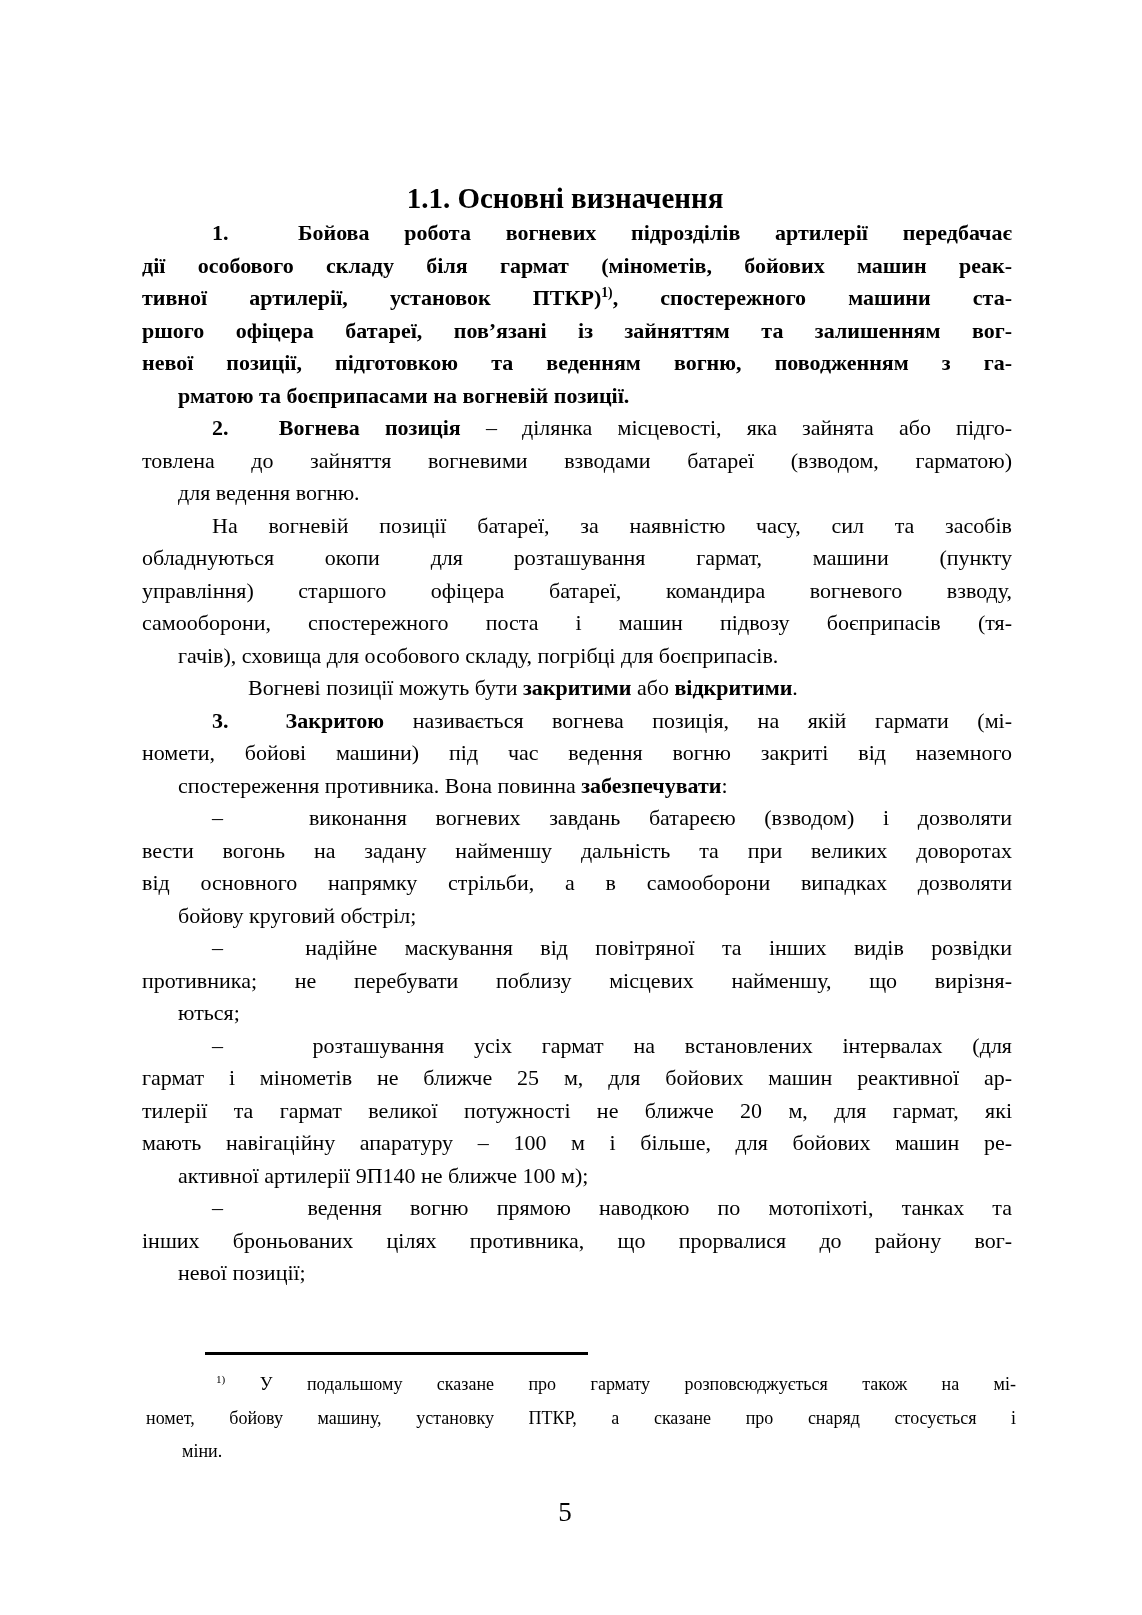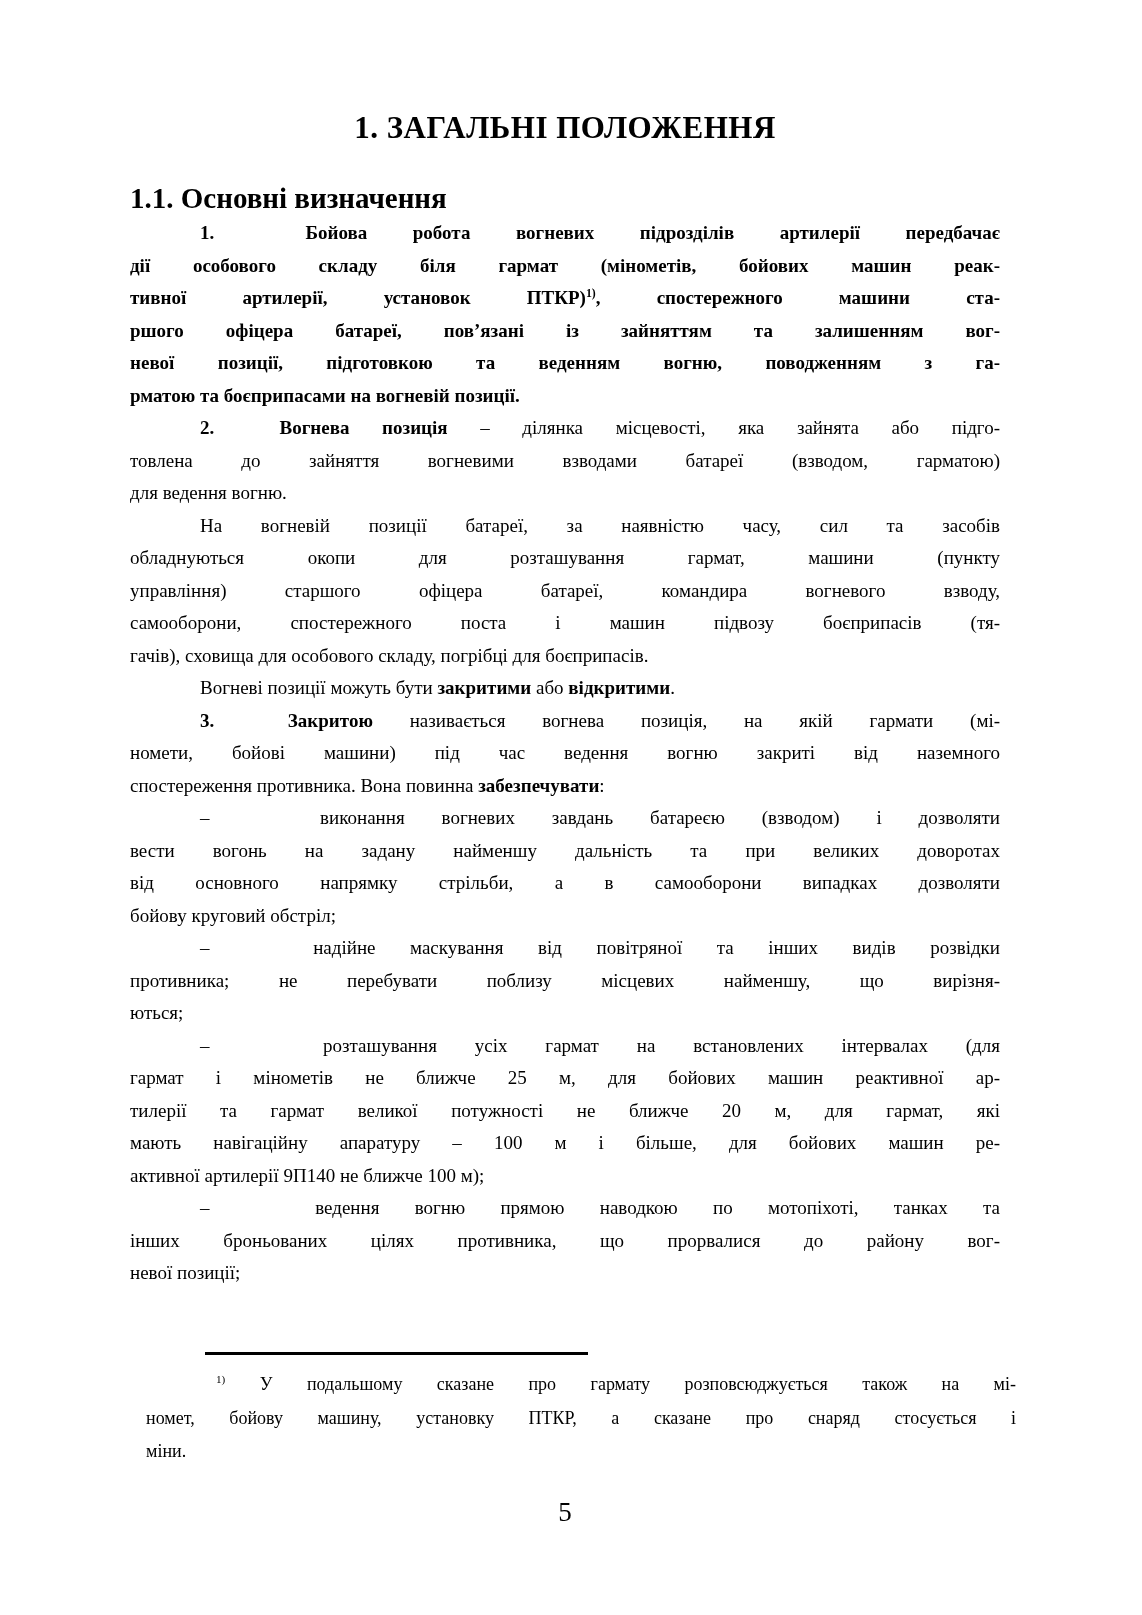--- a/index.html
+++ b/index.html
@@ -20,35 +20,36 @@
     left: 130px; top: 110px; width: 870px;
     text-align: center;
     font-weight: bold;
     font-size: 31px;
     line-height: 36px;
     letter-spacing: 0.5px;
   }
   .doc-subtitle {
     position: absolute;
     left: 130px; top: 182px; width: 870px;
+    text-align: center;
     font-weight: bold;
     font-size: 29px;
     line-height: 33px;
   }
   .body-text {
     position: absolute;
-    left: 130px; top: 217px; width: 870px;
-    font-size: 19px;
+    left: 142px; top: 217px; width: 870px;
+    font-size: 22px;
     line-height: 32.5px;
   }
   .tline {
     text-align: justify;
     text-align-last: justify;
   }
-  .tline.lastline { text-align-last: left; }
+  .tline.lastline { text-align-last: left; margin-left: 36px; }
   .tline.indent { text-indent: 70px; }
   .b { font-weight: bold; }
   sup {
     font-size: 0.62em;
     vertical-align: super;
     line-height: 0;
   }
   .footnote-separator {
     position: absolute;
     left: 205px; top: 1352px;
@@ -66,21 +67,20 @@
     left: 130px; top: 1497px; width: 870px;
     text-align: center;
     font-size: 27px;
   }
 </style>
 </head>
 <body>
 
 <div class="page">
 
-  <div class="doc-title">1. ЗАГАЛЬНІ ПОЛОЖЕННЯ</div>
 
   <div class="doc-subtitle">1.1. Основні визначення</div>
 
   <div class="body-text">
       <div class="tline indent"><span class="b">1.&nbsp; Бойова робота вогневих підрозділів артилерії передбачає</span></div>
       <div class="tline"><span class="b">дії особового складу біля гармат (мінометів, бойових машин реак-</span></div>
       <div class="tline"><span class="b">тивної артилерії, установок ПТКР)</span><sup class="b">1)</sup><span class="b">, спостережного машини ста-</span></div>
       <div class="tline"><span class="b">ршого офіцера батареї, пов’язані із зайняттям та залишенням вог-</span></div>
       <div class="tline"><span class="b">невої позиції, підготовкою та веденням вогню, поводженням з га-</span></div>
       <div class="tline lastline"><span class="b">рматою та боєприпасами на вогневій позиції.</span></div>

